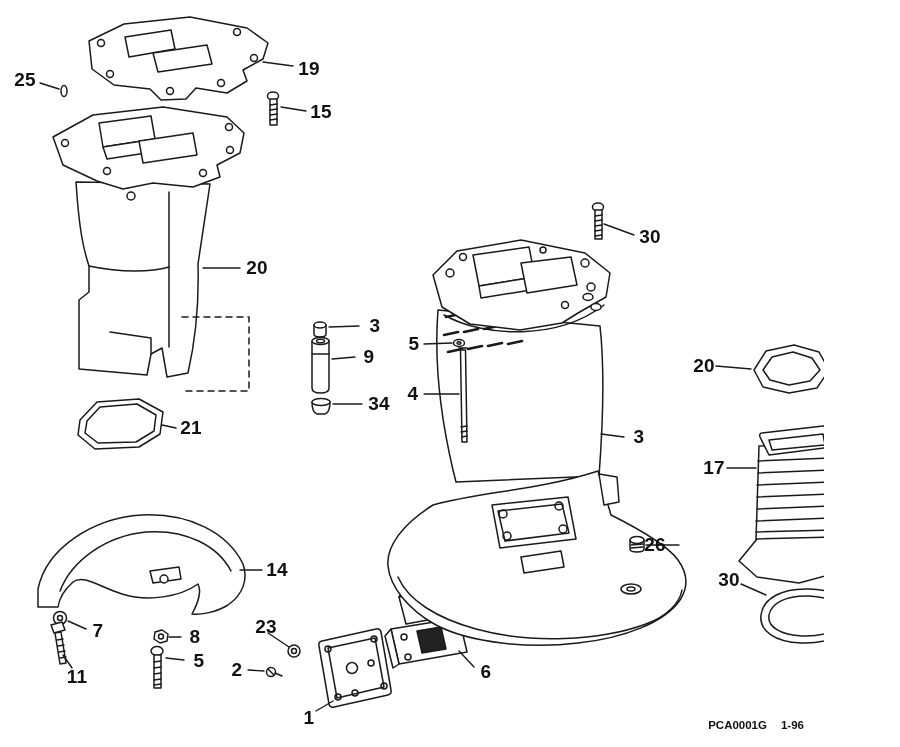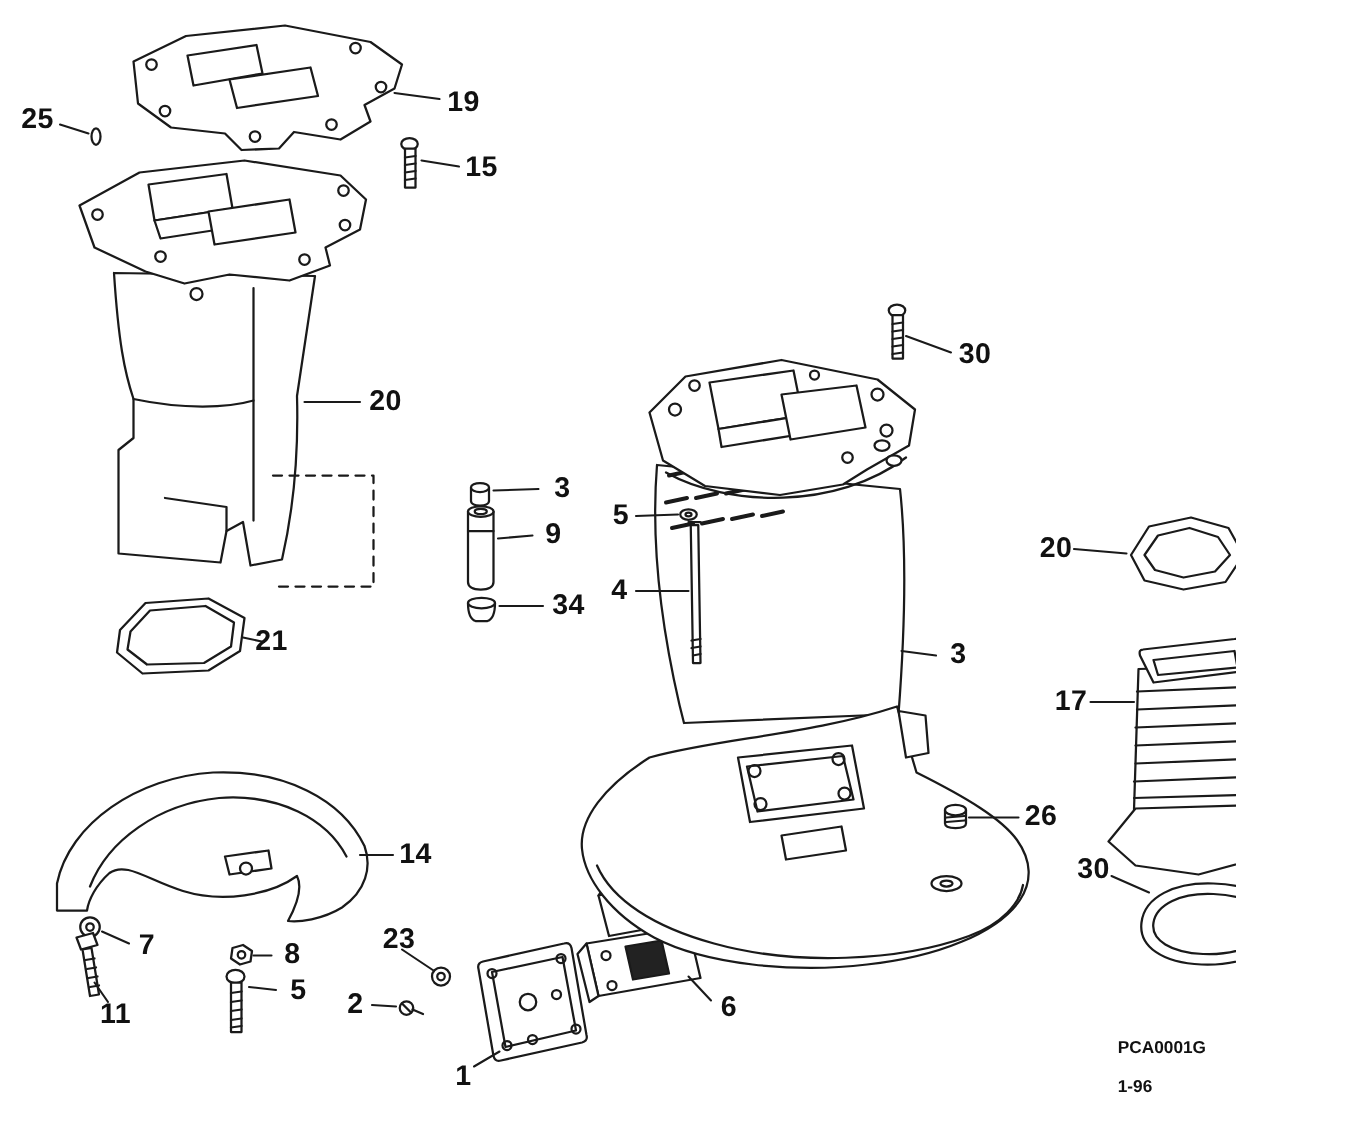--- a/index.html
+++ b/index.html
@@ -8,21 +8,21 @@
     font-family:"Liberation Sans",sans-serif;overflow:hidden;color:#1a1a1a;
   }
   .art{position:absolute;left:0;top:0;width:900px;height:747px;}
   .callout{
     position:absolute;transform:translate(-50%,-50%);
     font-weight:bold;font-size:19px;color:#111;letter-spacing:.3px;
     user-select:none;white-space:nowrap;
   }
   .footer{
     position:absolute;right:20px;bottom:16px;
-    font-size:11.5px;font-weight:bold;color:#111;display:flex;gap:14px;flex-direction:column;
+    font-size:11.5px;font-weight:bold;color:#111;display:flex;gap:14px;
   }
 </style>
 </head>
 <body>
 
 <div class="stage">
 
   <svg class="art" viewBox="0 0 900 747" aria-hidden="true">
     <g stroke="#1a1a1a" fill="none" stroke-width="1.5" stroke-linejoin="round" stroke-linecap="round">
 
@@ -260,23 +260,23 @@
   <div class="callout" style="left:257px;top:268px">20</div>
   <div class="callout" style="left:375px;top:326px">3</div>
   <div class="callout" style="left:369px;top:357px">9</div>
   <div class="callout" style="left:379px;top:404px">34</div>
   <div class="callout" style="left:414px;top:344px">5</div>
   <div class="callout" style="left:413px;top:394px">4</div>
   <div class="callout" style="left:650px;top:237px">30</div>
   <div class="callout" style="left:639px;top:437px">3</div>
   <div class="callout" style="left:704px;top:366px">20</div>
   <div class="callout" style="left:714px;top:468px">17</div>
-  <div class="callout" style="left:694px;top:545px">26</div>
+  <div class="callout" style="left:655px;top:545px">26</div>
   <div class="callout" style="left:729px;top:580px">30</div>
-  <div class="callout" style="left:181px;top:428px">21</div>
+  <div class="callout" style="left:191px;top:428px">21</div>
   <div class="callout" style="left:277px;top:570px">14</div>
   <div class="callout" style="left:98px;top:631px">7</div>
   <div class="callout" style="left:77px;top:677px">11</div>
   <div class="callout" style="left:195px;top:637px">8</div>
   <div class="callout" style="left:199px;top:661px">5</div>
   <div class="callout" style="left:266px;top:627px">23</div>
   <div class="callout" style="left:237px;top:670px">2</div>
   <div class="callout" style="left:309px;top:718px">1</div>
   <div class="callout" style="left:486px;top:672px">6</div>
 

